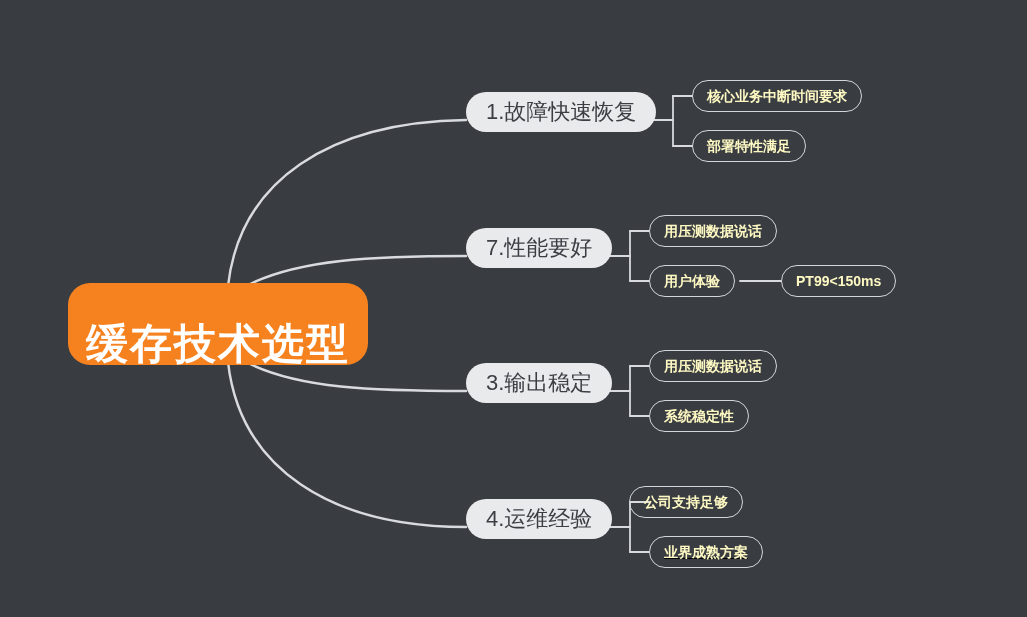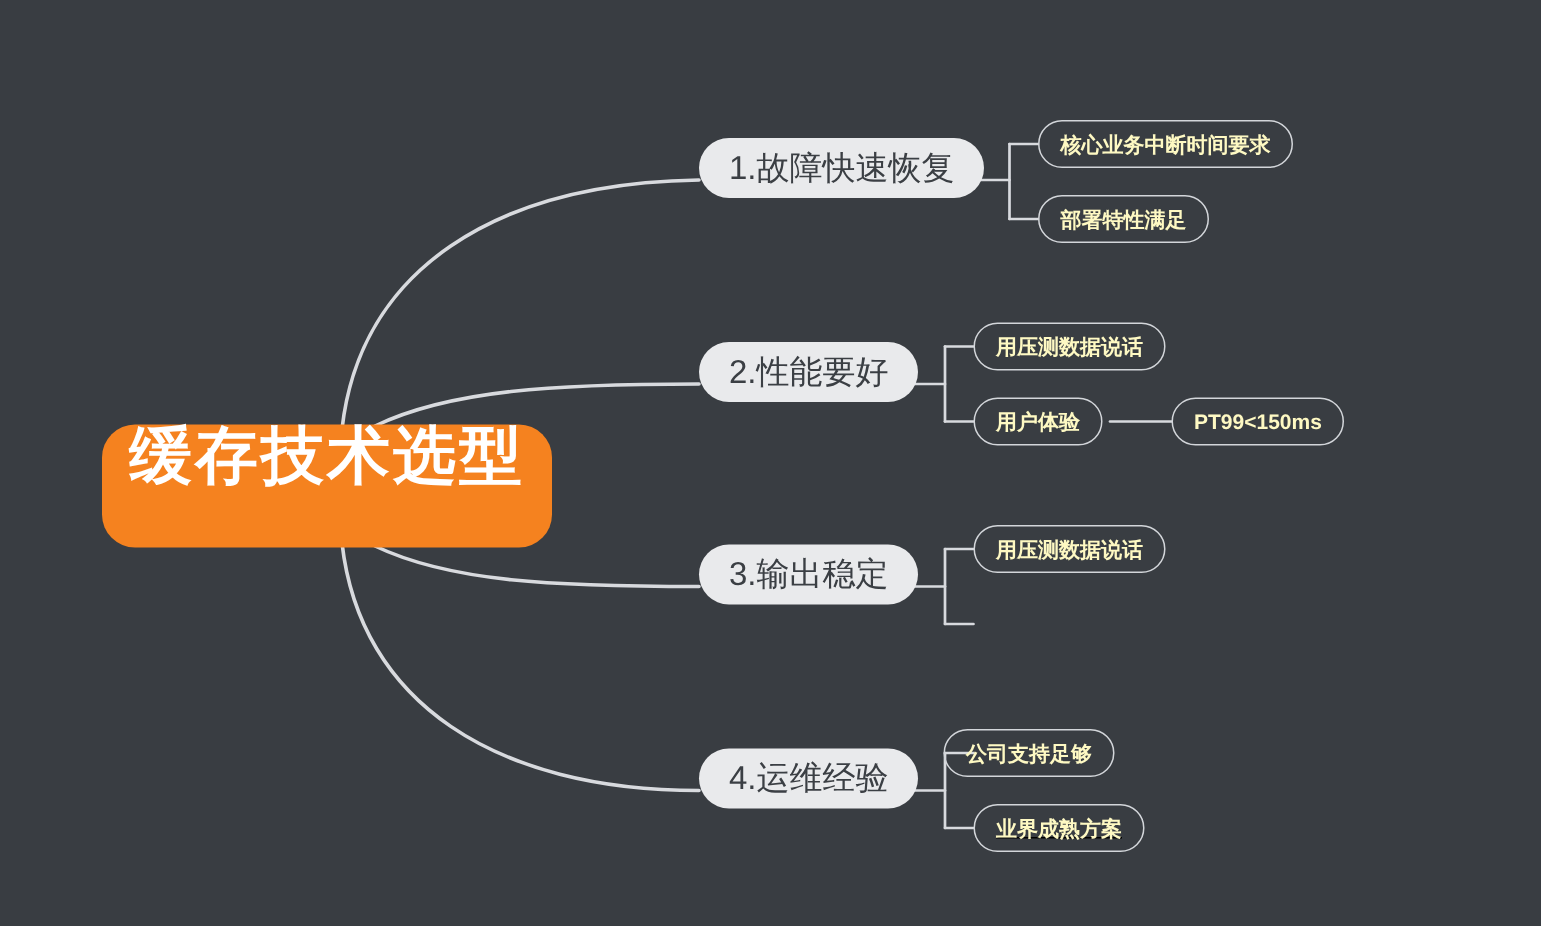--- a/index.html
+++ b/index.html
@@ -29,21 +29,21 @@
   
   .root-node {
     position: absolute;
     left: 68px;
     top: 283px;
     width: 300px;
     height: 82px;
     background: #f5821f;
     border-radius: 22px;
     display: flex;
-    align-items: flex-start;
+    align-items: flex-end;
     justify-content: center;
     box-sizing: border-box;
   }
   .root-label {
     color: #ffffff;
     font-size: 42px;
     font-weight: bold;
     letter-spacing: 2px;
     line-height: 1;
     white-space: nowrap;
@@ -144,38 +144,41 @@
     <span class="branch-label">1.故障快速恢复</span>
   </div>
   <div class="leaf-node" style="left:692px; top:80px;">
     <span class="leaf-label">核心业务中断时间要求</span>
   </div>
   <div class="leaf-node" style="left:692px; top:130px;">
     <span class="leaf-label">部署特性满足</span>
   </div>
 
   <div class="branch-node" style="left:466px; top:228px;">
-    <span class="branch-label">2.性能要好</span>
+    <span class="branch-label">7.性能要好</span>
   </div>
   <div class="leaf-node" style="left:649px; top:215px;">
     <span class="leaf-label">用压测数据说话</span>
   </div>
   <div class="leaf-node" style="left:649px; top:265px;">
     <span class="leaf-label">用户体验</span>
   </div>
   <div class="leaf-node sub" style="left:781px; top:265px;">
     <span class="leaf-label">PT99&lt;150ms</span>
   </div>
 
   <div class="branch-node" style="left:466px; top:363px;">
     <span class="branch-label">3.输出稳定</span>
   </div>
   <div class="leaf-node" style="left:649px; top:350px;">
     <span class="leaf-label">用压测数据说话</span>
   </div>
+  <div class="leaf-node" style="left:649px; top:400px;">
+    <span class="leaf-label">系统稳定性</span>
+  </div>
 
   <div class="branch-node" style="left:466px; top:499px;">
     <span class="branch-label">4.运维经验</span>
   </div>
   <div class="leaf-node" style="left:629px; top:486px;">
     <span class="leaf-label">公司支持足够</span>
   </div>
   <div class="leaf-node" style="left:649px; top:536px;text-decoration:underline;">
     <span class="leaf-label">业界成熟方案</span>
   </div>

